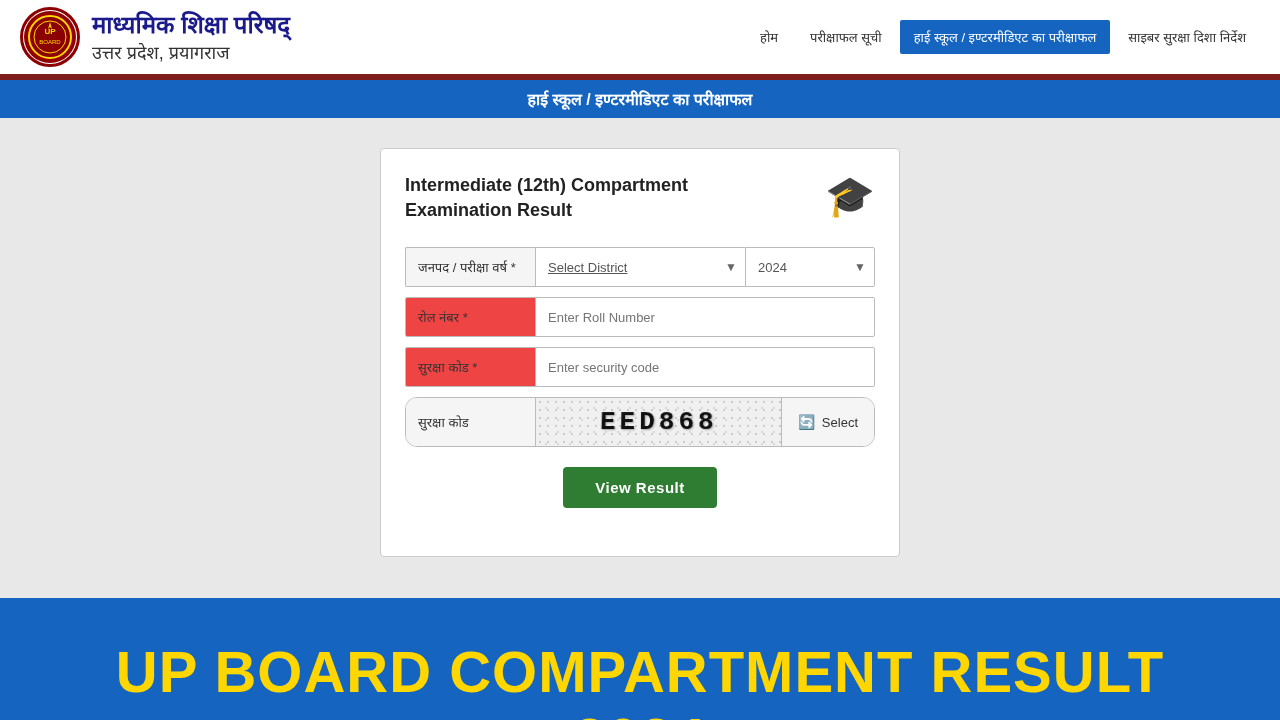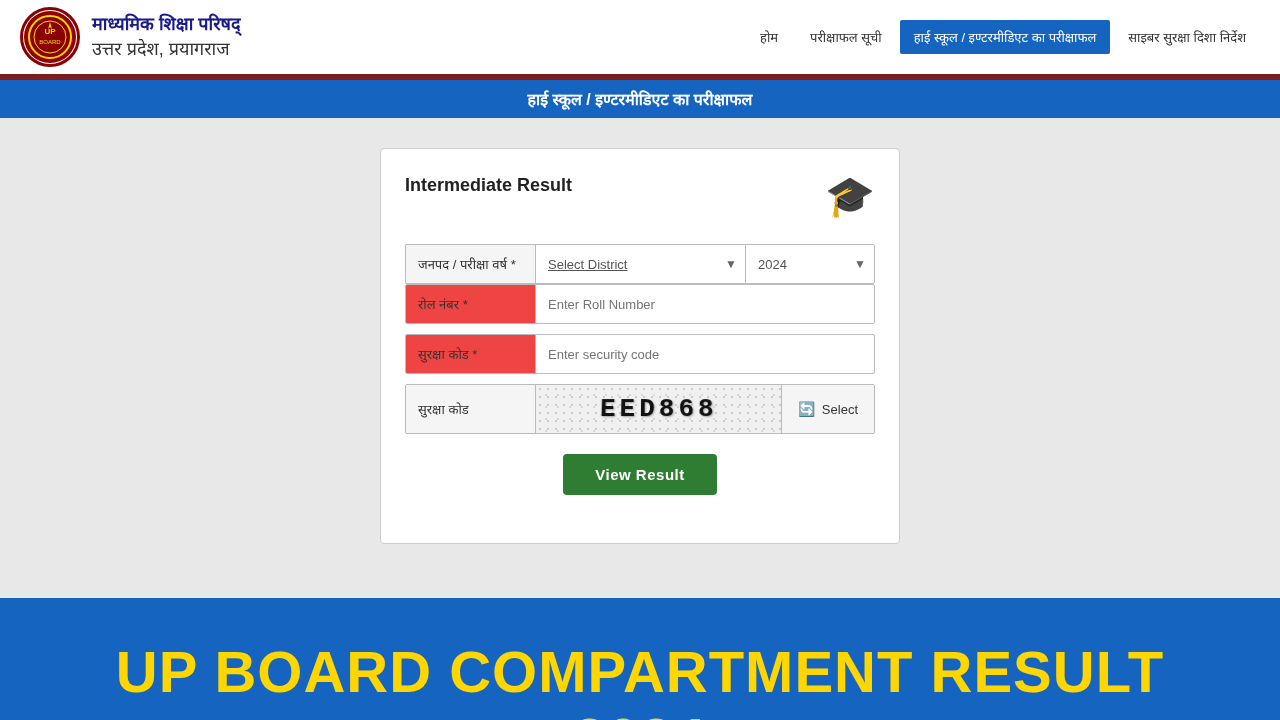--- a/index.html
+++ b/index.html
@@ -41,21 +41,21 @@
       align-items: center;
       justify-content: center;
       color: #fff;
       font-size: 20px;
     }
     .header-title {
       font-family: Arial, sans-serif;
       line-height: 1.4;
     }
     .header-title .line1 {
-      font-size: 18px;
+      font-size: 24px;
       font-weight: bold;
       color: #1a1a8c;
     }
     .header-title .line2 {
       font-size: 18px;
       color: #333;
     }
 
     
     .nav {
@@ -156,20 +156,21 @@
       padding: 10px 12px;
       font-size: 13px;
       color: #555;
       background: #fff;
     }
 
     
     .district-year-row {
       display: flex;
       align-items: stretch;
+      margin-bottom: 10px;
       gap: 0;
     }
     .district-label-cell {
       background: #f5f5f5;
       border: 1px solid #bbb;
       border-right: none;
       padding: 10px 12px;
       font-size: 13px;
       color: #333;
       min-width: 130px;
@@ -235,21 +236,21 @@
       color: #666;
       font-size: 12px;
     }
 
     
     .captcha-row {
       display: flex;
       align-items: stretch;
       margin-bottom: 20px;
       border: 1px solid #bbb;
-      border-radius: 2px;
+      border-radius: 12px;
       overflow: hidden;
     }
     .captcha-label {
       background: #f5f5f5;
       border-right: 1px solid #bbb;
       padding: 10px 12px;
       font-size: 13px;
       color: #333;
       min-width: 130px;
       display: flex;
@@ -368,21 +369,22 @@
 
 <div class="sub-banner">
   <span>हाई स्कूल / इण्टरमीडिएट का परीक्षाफल</span>
 </div>
 
 <div class="main-content">
   <div class="form-card">
 
     <div class="form-card-header">
       <div class="form-title">
-        <div>Intermediate Result</div>
+        <div>Intermediate (12th) Compartment</div>
+        <div>Examination Result</div>
       </div>
       <div class="graduation-icon">🎓</div>
     </div>
 
     <div class="district-year-row">
       <div class="district-label-cell">जनपद / परीक्षा वर्ष *</div>
       <div class="district-select-cell">
         <select>
           <option value="">Select District</option>
           <option>आगरा</option>

